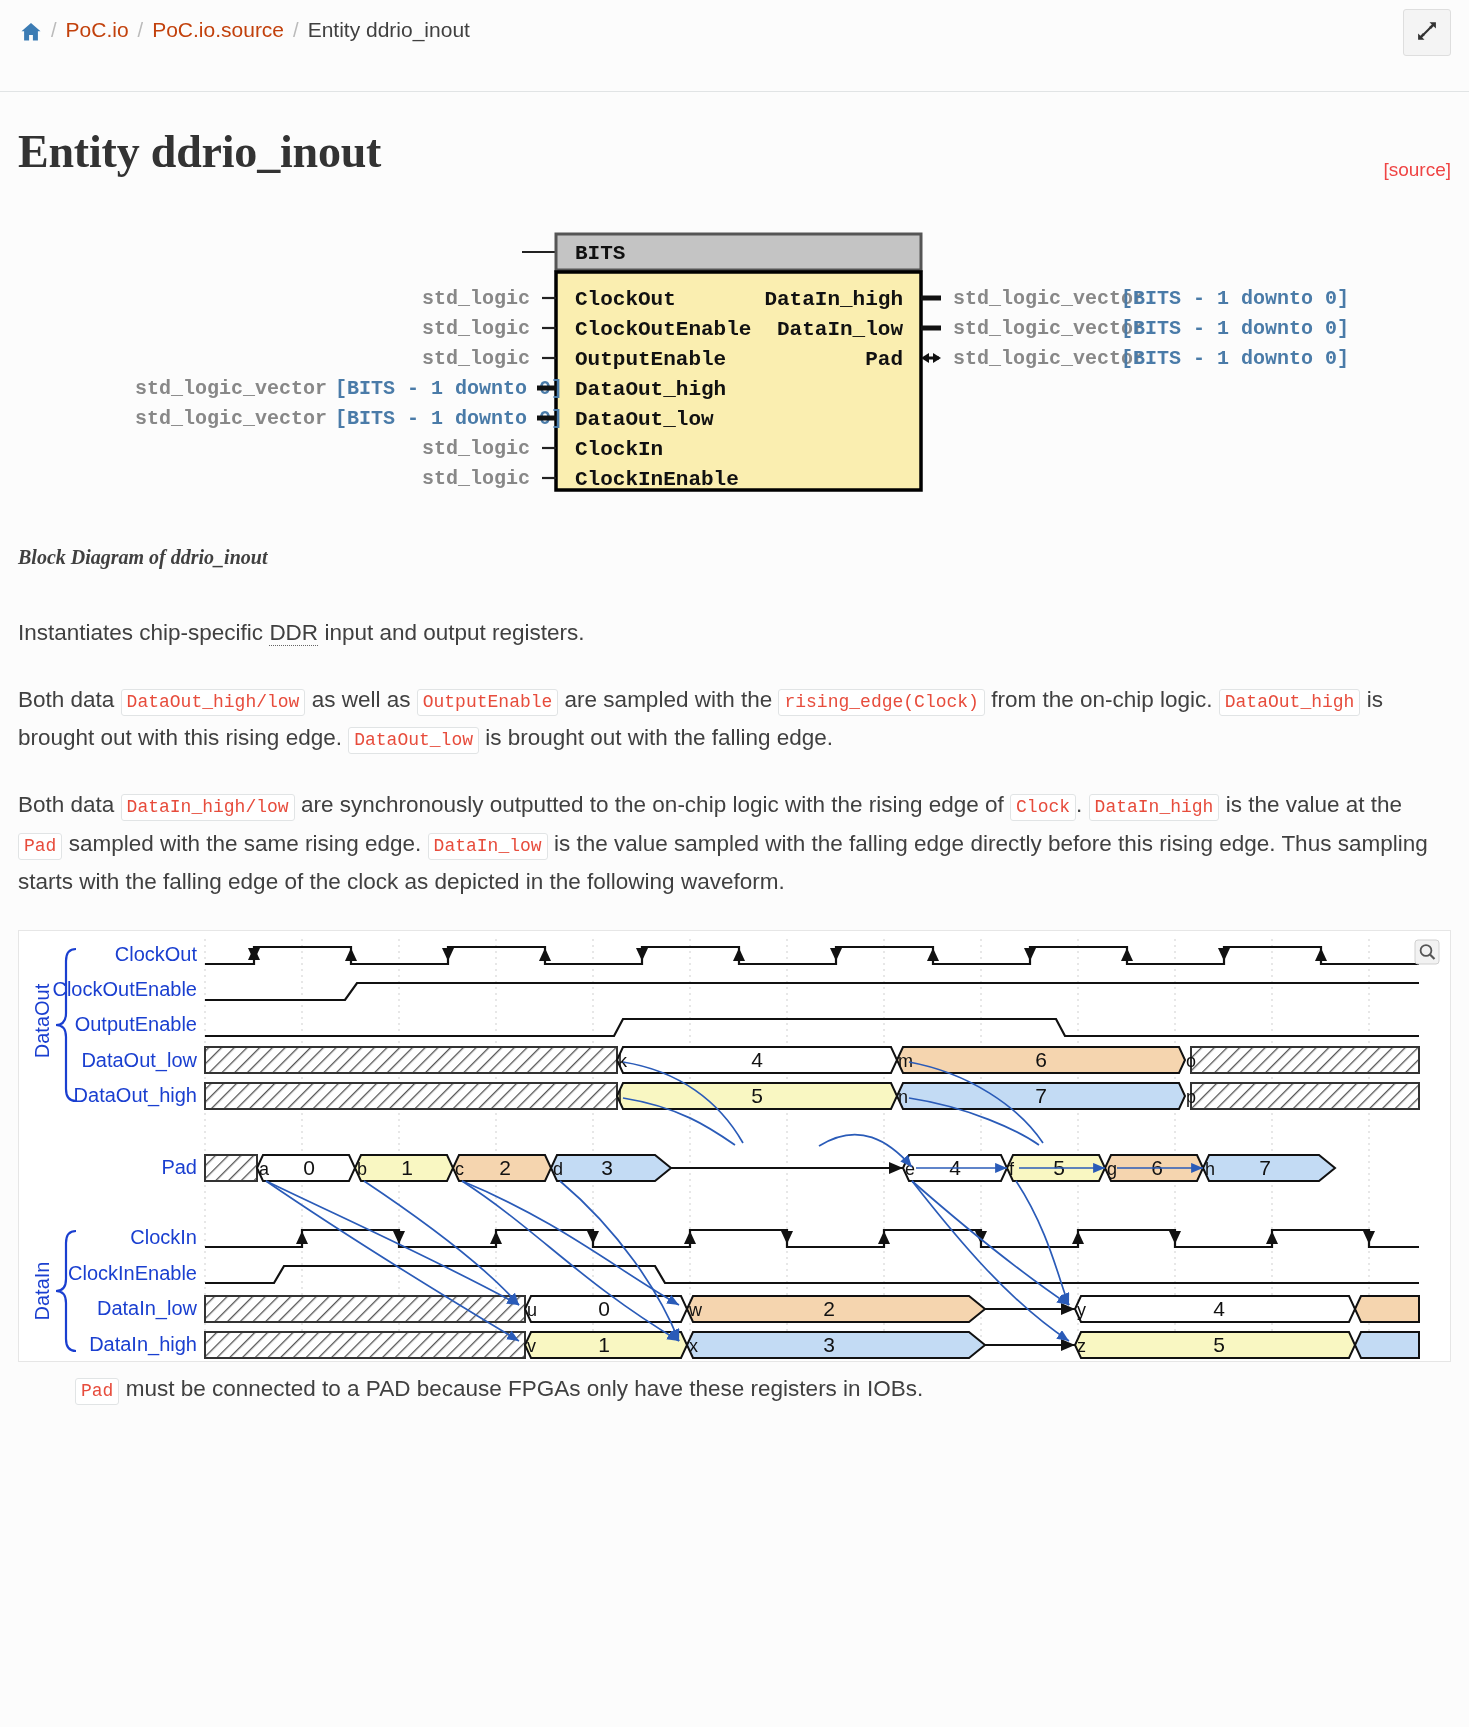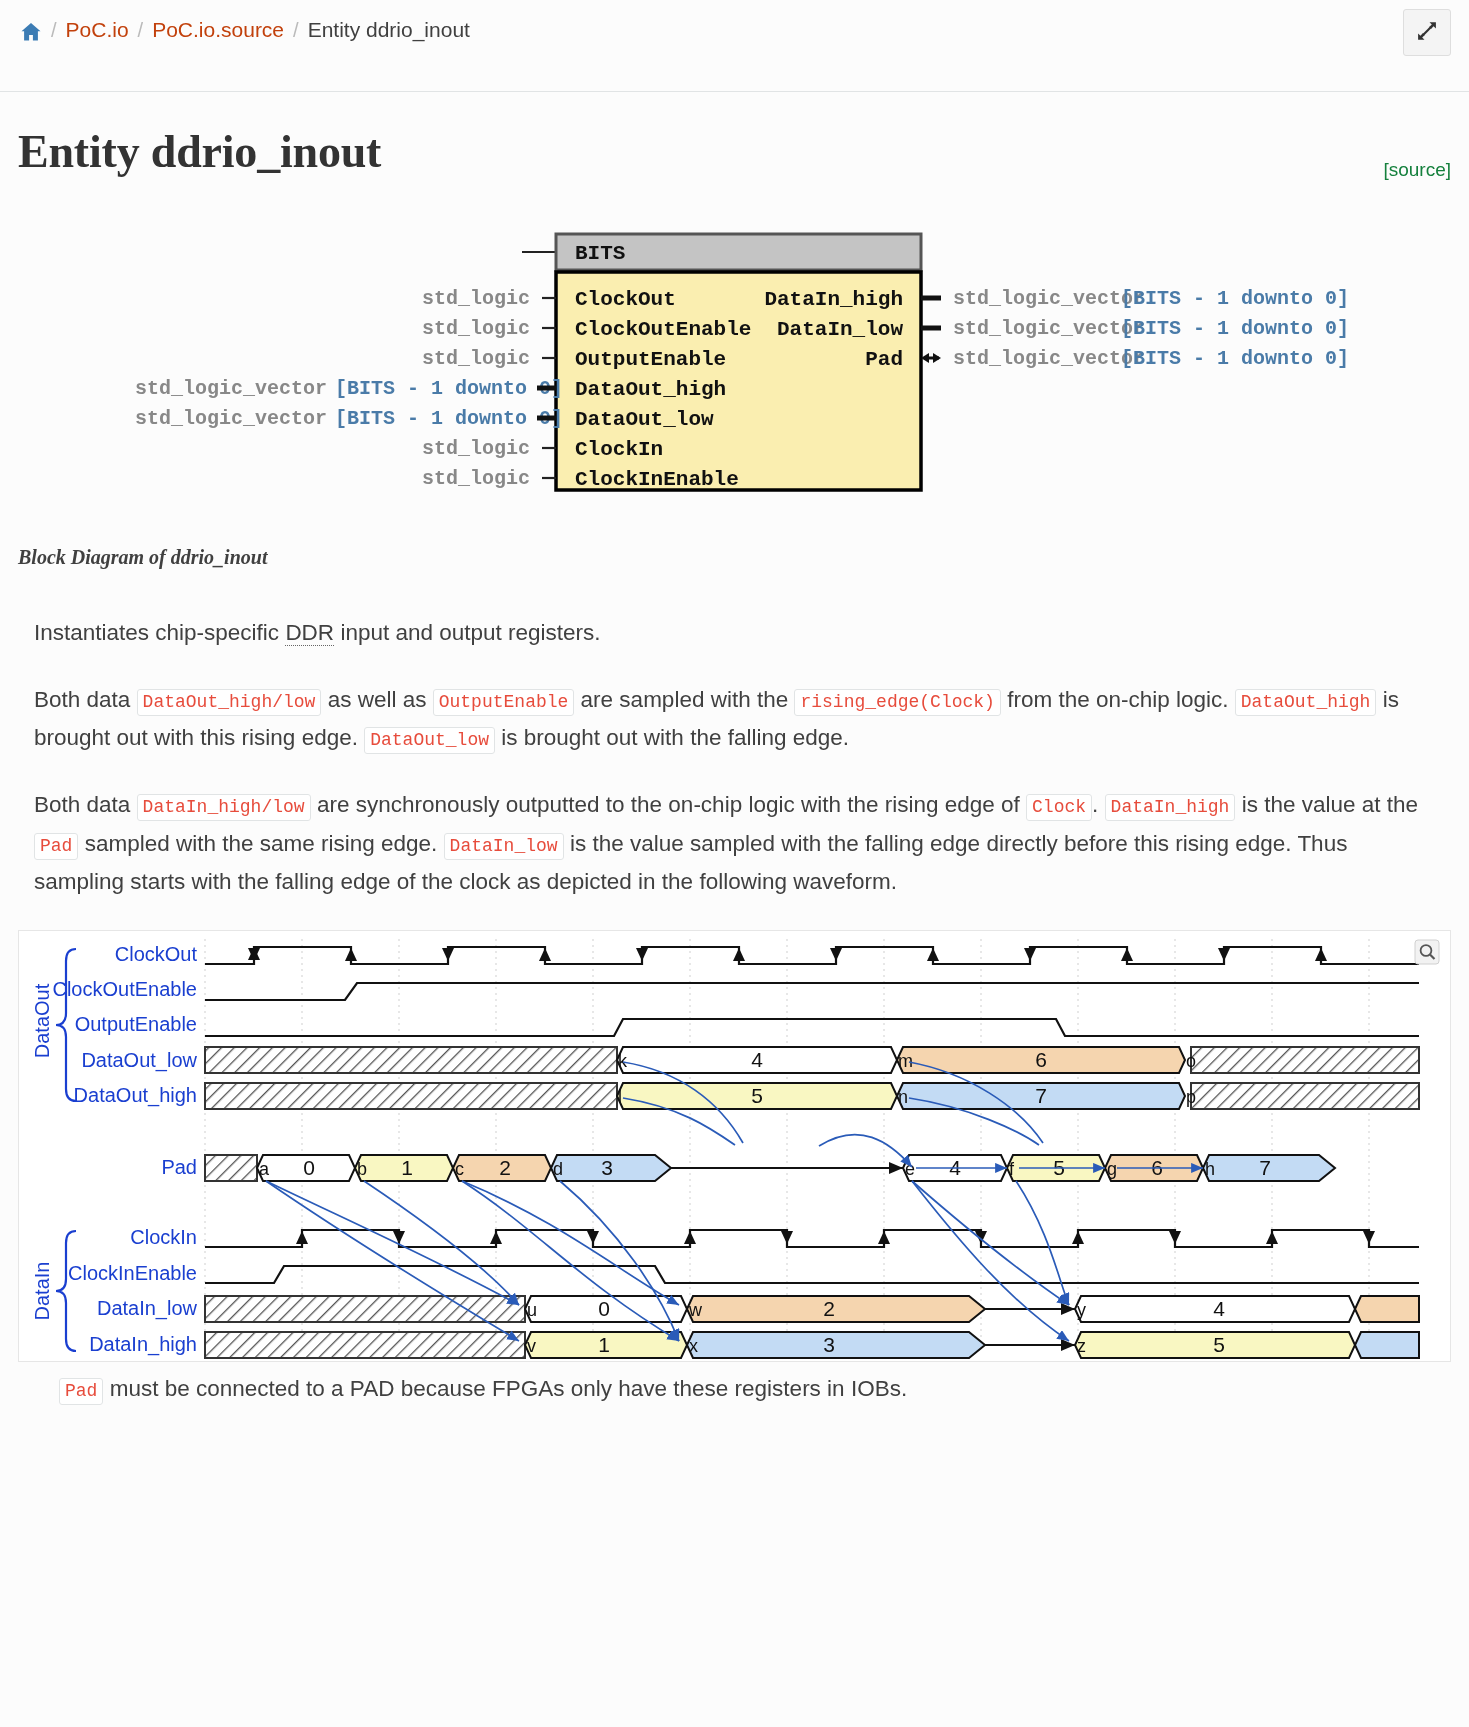--- a/index.html
+++ b/index.html
@@ -36,21 +36,21 @@
     border:1px solid #dedede;
     border-radius:3px;
     display:flex; align-items:center; justify-content:center;
     cursor:pointer;
   }
 
   
   .page { padding:0 18px; position:relative; }
   .source-link {
     position:absolute; right:18px; top:34px;
-    color:#15803d; font-size:19px;
+    color:#ef4444; font-size:19px;
     text-decoration:none;
   }
   h1.page-title {
     font-family:"Liberation Serif", serif;
     font-weight:bold;
     font-size:46px;
     margin:33px 0 0 0;
     color:#333;
     letter-spacing:-0.2px;
   }
@@ -63,21 +63,21 @@
     font-size:20px;
     color:#404040;
     margin-top:30px;
   }
   svg.bd { display:block; margin:0 auto; }
 
   
   p.para {
     font-size:22.5px;
     line-height:1.72;
-    margin:28px 16px;
+    margin:28px 0;
     color:#404040;
   }
   code.lit {
     font-family:"Liberation Mono", monospace;
     font-size:18px;
     color:#e74c3c;
     background:#fff;
     border:1px solid #e1e4e5;
     border-radius:3px;
     padding:2px 5px 3px 5px;
@@ -99,21 +99,21 @@
     text-align:center;
     font-size:19px;
     color:#333;
     padding:6px 0 10px 0;
     background:#fff;
   }
   .wave-caption b { font-weight:bold; }
   .zoom-badge { position:absolute; right:10px; top:8px; }
   svg.wave { display:block; }
 
-  p.footer-para { font-size:22.5px; margin:14px 0 0 0; color:#404040;padding-left:41px; }
+  p.footer-para { font-size:22.5px; margin:14px 0 0 16px; color:#404040;padding-left:41px; }
 </style>
 </head>
 <body>
 
 <div class="topbar">
   <div class="crumbs">
     <a href="#" class="home-icon" title="home">
       <svg width="22" height="22" viewBox="0 0 22 22">
           <path d="M11 2 L1.5 10.2 h2.6 V19.5 h5.0 v-5.4 h3.8 v5.4 h5.0 V10.2 h2.6 Z" fill="#3c7cb4"></path>
         </svg>

